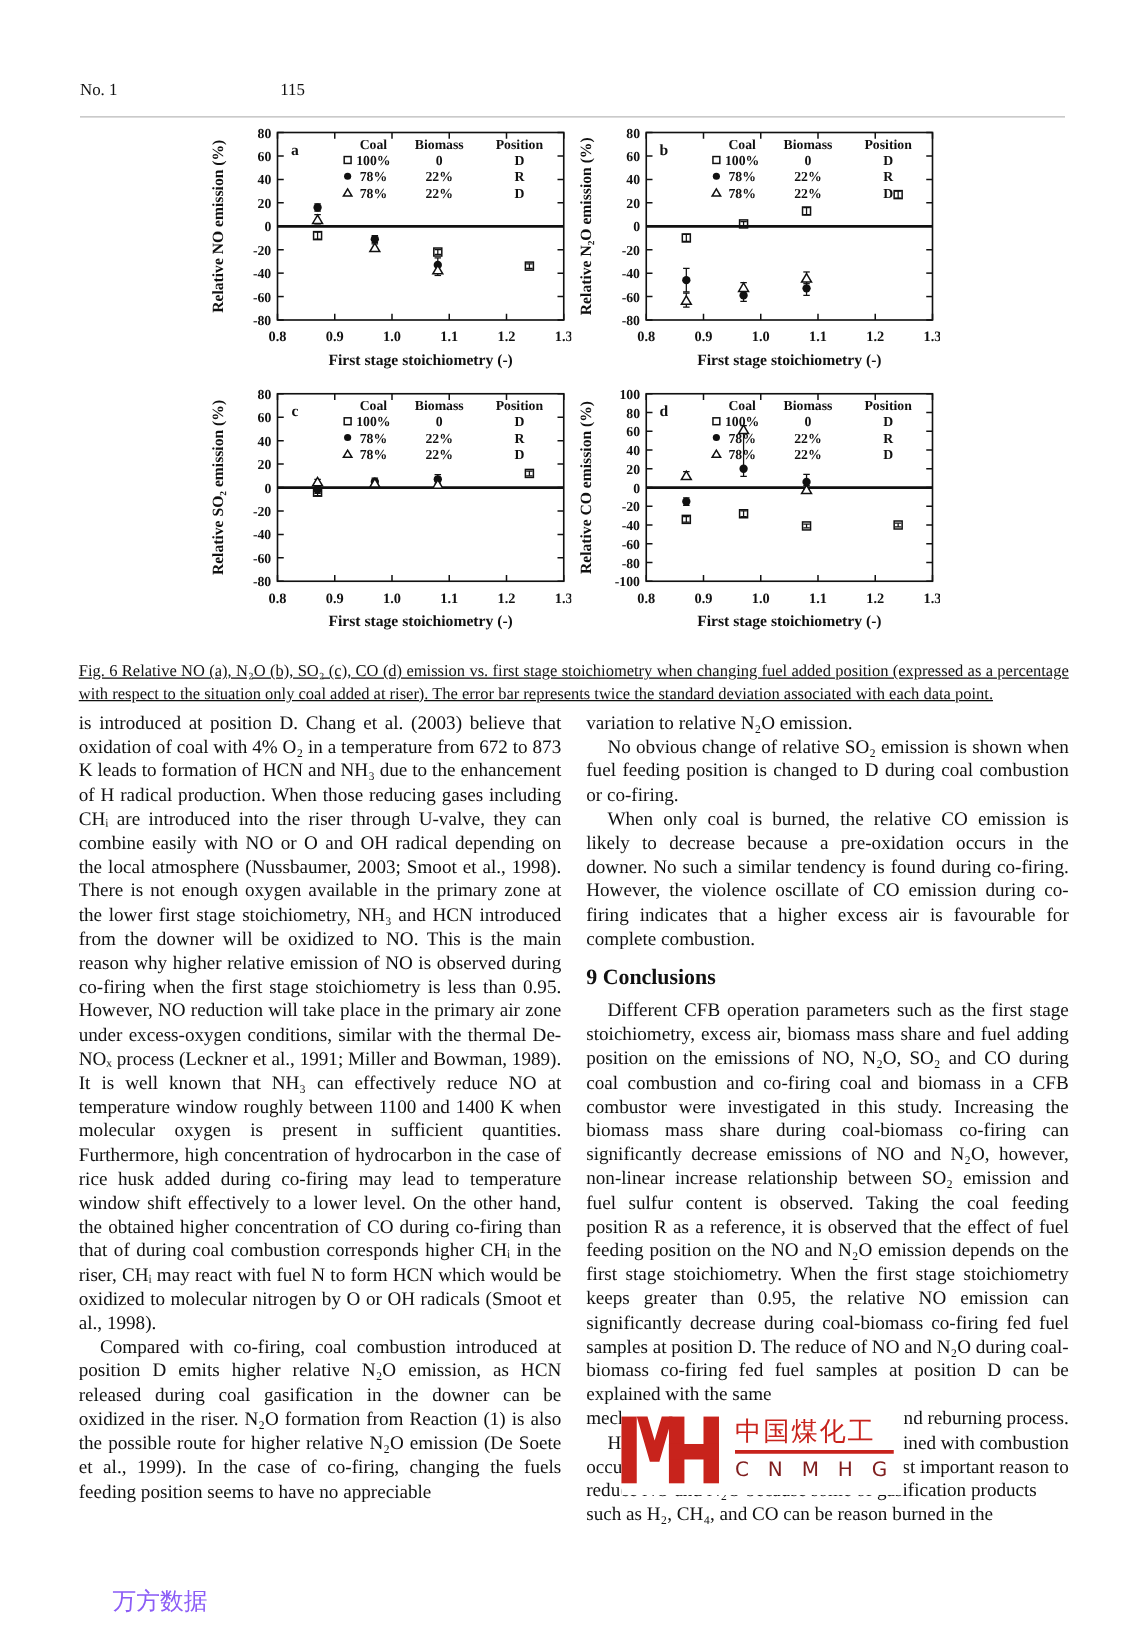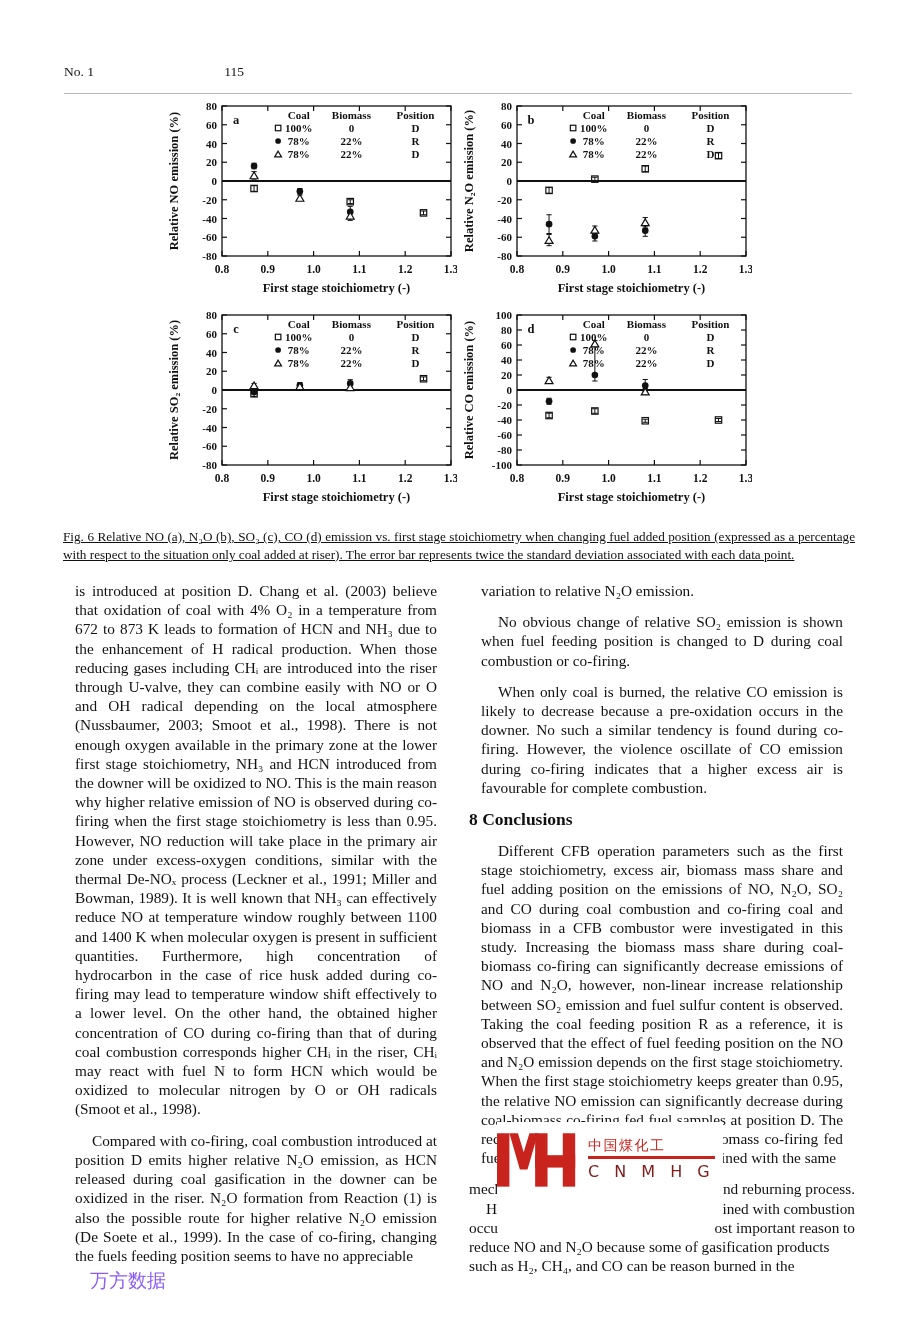--- a/index.html
+++ b/index.html
@@ -15,30 +15,30 @@
   .figgrid{position:absolute;top:98px;left:164px;width:590px;display:grid;
            grid-template-columns:295px 295px;grid-row-gap:3px;}
   .chart{margin:0;}
   .chart svg{display:block;}
   
   .caption{position:absolute;top:515px;left:63px;width:792px;font-size:13.2px;
            line-height:17.6px;text-align:justify;text-decoration:underline;}
   
   .cols{position:absolute;top:569px;left:63px;width:792px;display:flex;gap:20px;}
   .col{width:386px;font-size:15.3px;line-height:19.2px;text-align:justify;}
-  .col p{margin:12px;}
+  .col p{margin:0;}
   .col p.indent{text-indent:17px;}
   .col h2{font-size:17.5px;line-height:20px;margin:10px 0 8px 0;font-weight:bold;text-align:left;}
   .bl{display:flex;justify-content:space-between;height:19.2px;overflow:hidden;}
   .bl.indent span:first-child{padding-left:17px;}
   
   .wm{position:absolute;left:497px;top:1122px;width:226px;height:74px;background:#ffffff;
       display:flex;align-items:center;gap:9px;}
   .wm-txt{display:flex;flex-direction:column;}
-  .wm-cn{color:#c8231c;font-size:14px;letter-spacing:1.5px;line-height:1.15;
+  .wm-cn{color:#c8231c;font-size:21px;letter-spacing:1.5px;line-height:1.15;
          border-bottom:3px solid #c8231c;padding-bottom:3px;white-space:nowrap;
          font-family:"DejaVu Sans",sans-serif;}
   .wm-en{color:#7f1d1d;font-size:16px;letter-spacing:5px;margin-top:3px;white-space:nowrap;
          font-family:"DejaVu Sans",sans-serif;}
   .wanfang{position:absolute;left:90px;top:1268px;font-size:19px;color:#8b5cf6;
            font-family:Liberation Serif, serif;}
 </style>
 </head>
 <body>
 
@@ -490,21 +490,21 @@
           <p>is introduced at position D. Chang et al. (2003) believe that oxidation of coal with 4% O₂ in a temperature from 672 to 873 K leads to formation of HCN and NH₃ due to the enhancement of H radical production. When those reducing gases including CHᵢ are introduced into the riser through U-valve, they can combine easily with NO or O and OH radical depending on the local atmosphere (Nussbaumer, 2003; Smoot et al., 1998). There is not enough oxygen available in the primary zone at the lower first stage stoichiometry, NH₃ and HCN introduced from the downer will be oxidized to NO. This is the main reason why higher relative emission of NO is observed during co-firing when the first stage stoichiometry is less than 0.95. However, NO reduction will take place in the primary air zone under excess-oxygen conditions, similar with the thermal De-NOₓ process (Leckner et al., 1991; Miller and Bowman, 1989). It is well known that NH₃ can effectively reduce NO at temperature window roughly between 1100 and 1400 K when molecular oxygen is present in sufficient quantities. Furthermore, high concentration of hydrocarbon in the case of rice husk added during co-firing may lead to temperature window shift effectively to a lower level. On the other hand, the obtained higher concentration of CO during co-firing than that of during coal combustion corresponds higher CHᵢ in the riser, CHᵢ may react with fuel N to form HCN which would be oxidized to molecular nitrogen by O or OH radicals (Smoot et al., 1998).</p>
           <p class="indent">Compared with co-firing, coal combustion introduced at position D emits higher relative N₂O emission, as HCN released during coal gasification in the downer can be oxidized in the riser. N₂O formation from Reaction (1) is also the possible route for higher relative N₂O emission (De Soete et al., 1999). In the case of co-firing, changing the fuels feeding position seems to have no appreciable</p>
         </div>
     </div>
     <div class="col">
       <div>
           <p>variation to relative N₂O emission.</p>
           <p class="indent">No obvious change of relative SO₂ emission is shown when fuel feeding position is changed to D during coal combustion or co-firing.</p>
           <p class="indent">When only coal is burned, the relative CO emission is likely to decrease because a pre-oxidation occurs in the downer. No such a similar tendency is found during co-firing. However, the violence oscillate of CO emission during co-firing indicates that a higher excess air is favourable for complete combustion.</p>
         </div>
-      <h2>8 Conclusions</h2>
+      <h2>9 Conclusions</h2>
       <div>
           <p class="indent">Different CFB operation parameters such as the first stage stoichiometry, excess air, biomass mass share and fuel adding position on the emissions of NO, N₂O, SO₂ and CO during coal combustion and co-firing coal and biomass in a CFB combustor were investigated in this study. Increasing the biomass mass share during coal-biomass co-firing can significantly decrease emissions of NO and N₂O, however, non-linear increase relationship between SO₂ emission and fuel sulfur content is observed. Taking the coal feeding position R as a reference, it is observed that the effect of fuel feeding position on the NO and N₂O emission depends on the first stage stoichiometry. When the first stage stoichiometry keeps greater than 0.95, the relative NO emission can significantly decrease during coal-biomass co-firing fed fuel samples at position D. The reduce of NO and N₂O during coal-biomass co-firing fed fuel samples at position D can be explained with the same</p>
         </div>
       <div id="obscured">
           <div class="bl">
             <span>mech</span>
             <span>and reburning process.</span>
           </div>
           <div class="bl indent">
             <span>H</span>

